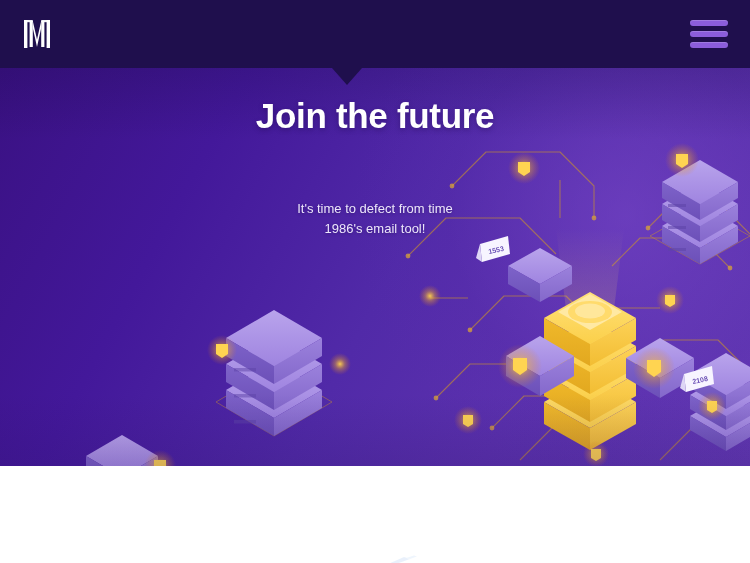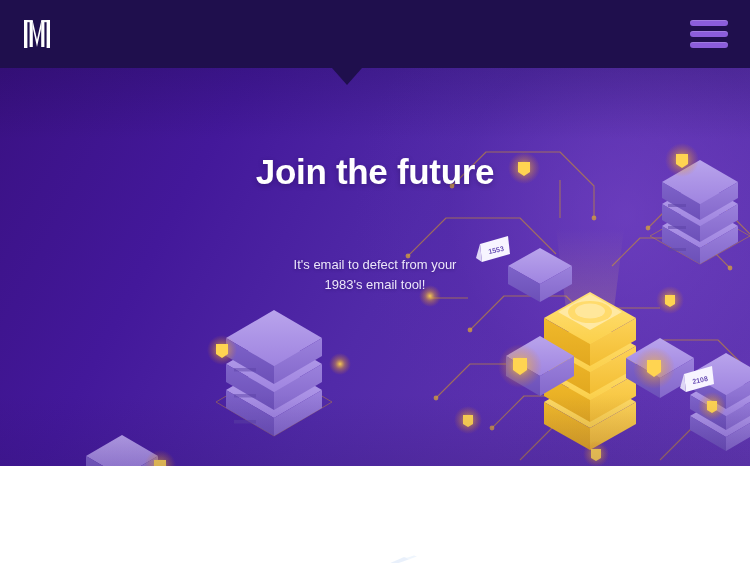--- a/index.html
+++ b/index.html
@@ -65,21 +65,21 @@
   }
 
   
   #illustration { position:absolute; left:0; top:0; width:750px; height:398px; pointer-events:none; }
 
   
   #hero-copy {
     position:absolute; left:0; top:0; width:750px; height:398px;
     z-index:20; pointer-events:none;
     display:flex; flex-direction:column; align-items:center;
-    padding-top:84px;
+    padding-top:28px;
   }
   #hero-headline {
     color:#ffffff;
     font-size:35px;
     line-height:39px;
     font-weight:bold;
     text-align:center;
     letter-spacing:-0.3px;
     text-shadow:0 2px 5px rgba(30,8,70,.35);
     max-width:540px;
@@ -355,22 +355,22 @@
     </svg>
 
     <div id="hero-vignette"></div>
 
     <div id="hero-copy">
       <h1 id="hero-headline">
         <span>Join the future</span><br>
         <br>
       </h1>
       <p id="hero-sub">
-        <span>It's email to defect from your</span><br>
-        <span>1983's email tool!</span>
+        <span>It's time to defect from time</span><br>
+        <span>1986's email tool!</span>
       </p>
     </div>
   </section>
 
   <section id="below-fold">
     <svg id="below-fold-graphic" viewBox="0 0 34 10">
       <path d="M2 9 L18 2 L24 4 L10 9 Z" fill="#cfe0f7"></path>
       <path d="M20 3 L28 0.5 L31 1.5 L24 4 Z" fill="#dcebfb"></path>
     </svg>
   </section>

